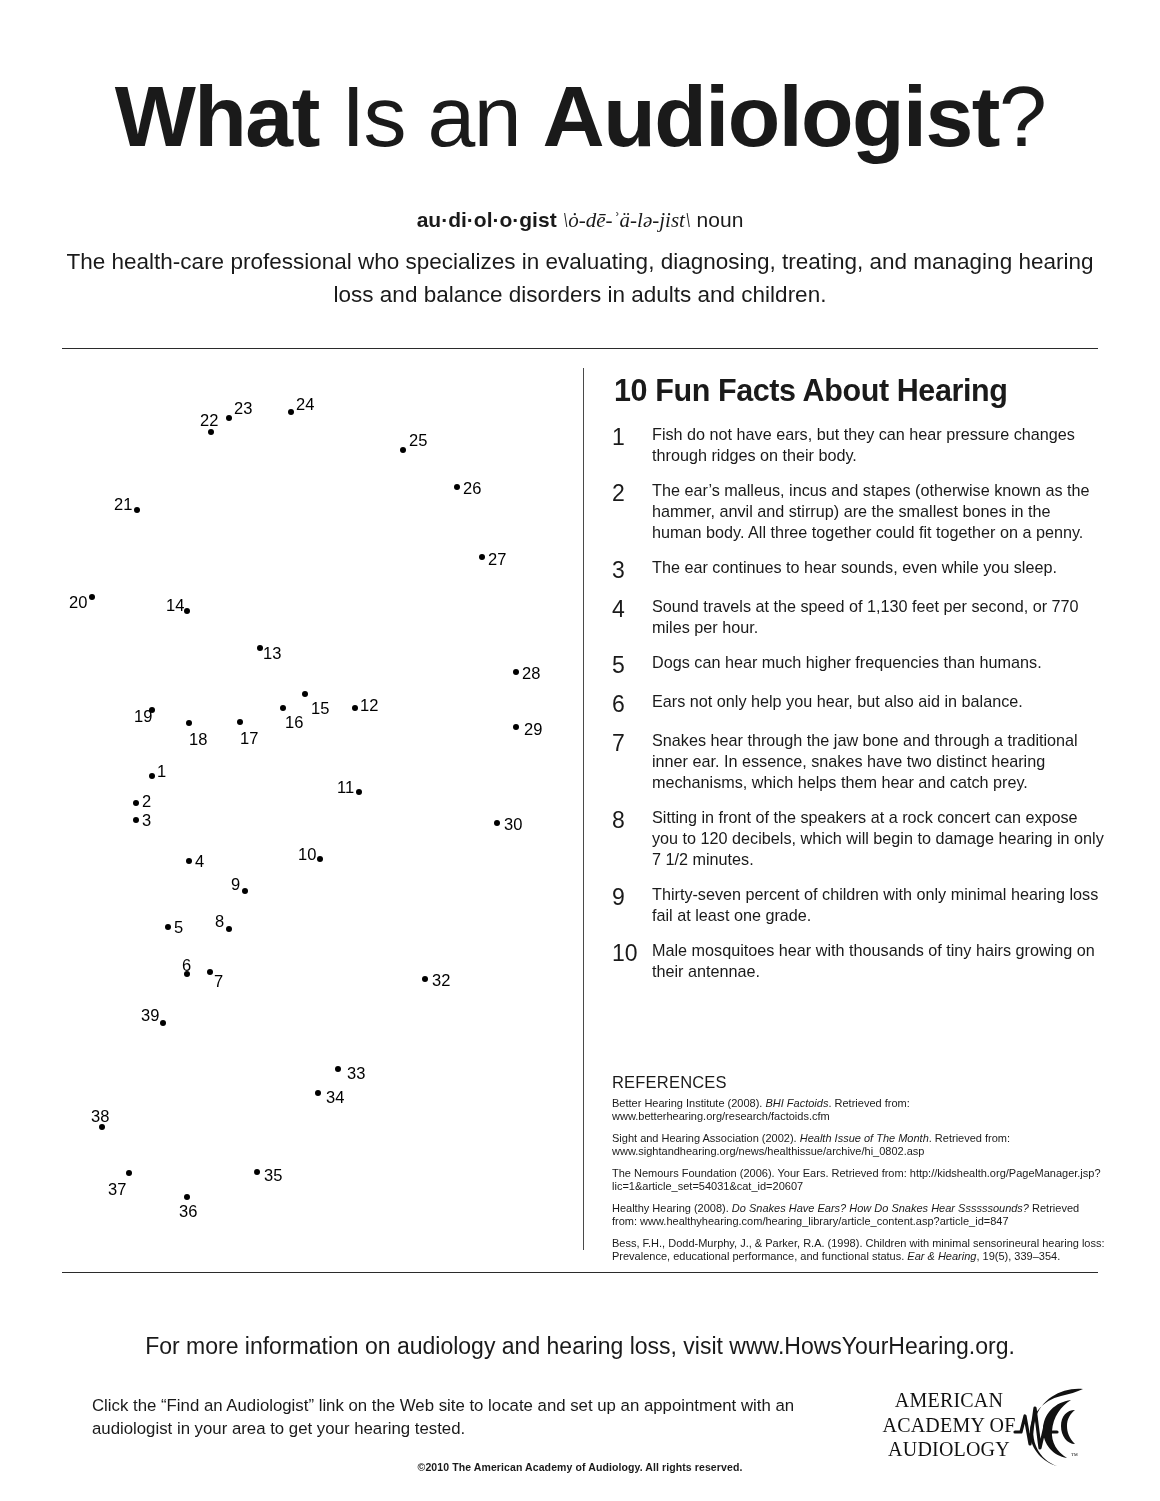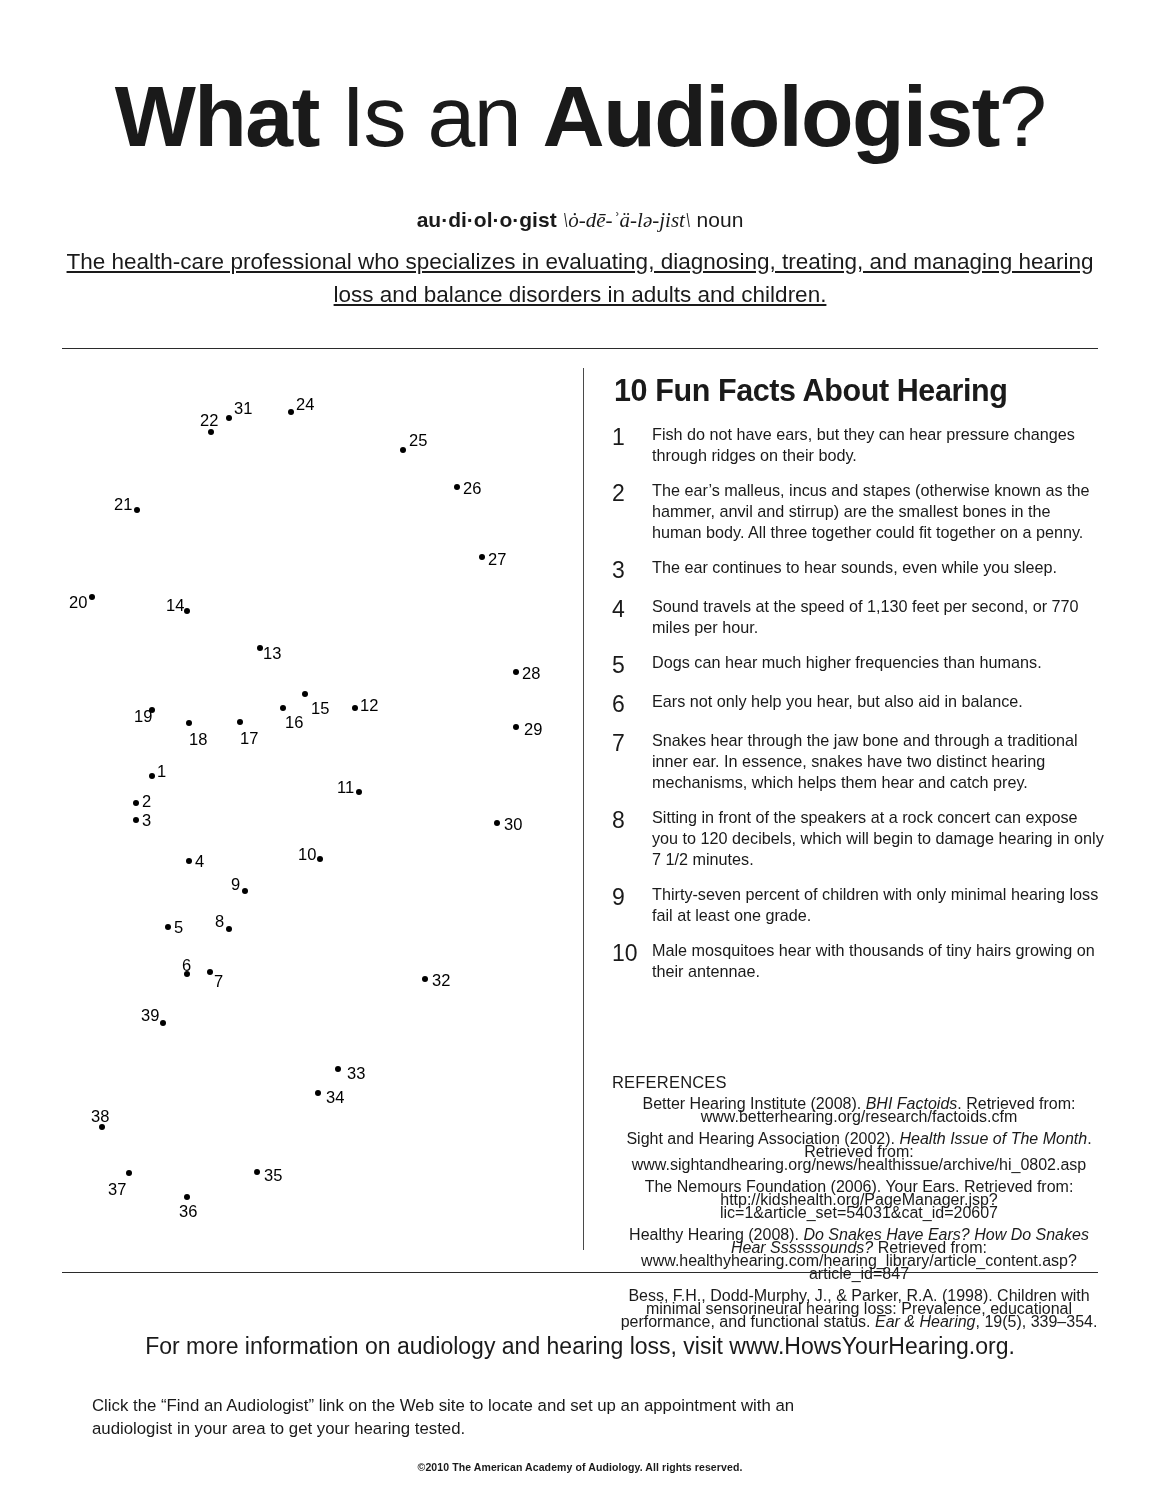--- a/index.html
+++ b/index.html
@@ -48,21 +48,20 @@
   .pronunciation .pos  { font-weight: 400; }
 
   .definition {
     position: absolute;
     left: 62px;
     width: 1036px;
     top: 245px;
     text-align: center;
     font-size: 22.5px;
     line-height: 33px;
-    text-decoration: underline;
   }
 
   .rule {
     position: absolute;
     background: #2b2b2b;
     height: 1px;
   }
   .rule-top    { left: 62px; width: 1036px; top: 348px; }
   .rule-bottom { left: 62px; width: 1036px; top: 1272px; }
 
@@ -144,24 +143,23 @@
     line-height: 18px;
     letter-spacing: 0.2px;
   }
   #refs-list {
     position: absolute;
     left: 612px;
     top: 1097px;
     width: 494px;
   }
   .ref-item {
-    font-size: 16px;
+    font-size: 11px;
     line-height: 13px;
     margin-bottom: 9px;
-    text-align: center;
   }
   .ref-item i { font-style: italic; }
 
   
   .footer-head {
     position: absolute;
     left: 62px;
     width: 1036px;
     top: 1288px;
     text-align: center;
@@ -293,21 +291,21 @@
       <div class="dot-label" style="left: 189px; top: 371px;">18</div>
       <div class="dot" style="left: 152px; top: 350px;"></div>
       <div class="dot-label" style="left: 134px; top: 348px;">19</div>
       <div class="dot" style="left: 92px; top: 237px;"></div>
       <div class="dot-label" style="left: 69px; top: 234px;">20</div>
       <div class="dot" style="left: 137px; top: 150px;"></div>
       <div class="dot-label" style="left: 114px; top: 136px; text-align: right;">21</div>
       <div class="dot" style="left: 211px; top: 72px;"></div>
       <div class="dot-label" style="left: 200px; top: 52px; text-align: center;">22</div>
       <div class="dot" style="left: 229px; top: 58px;"></div>
-      <div class="dot-label" style="left: 234px; top: 40px;">31</div>
+      <div class="dot-label" style="left: 234px; top: 40px;">23</div>
       <div class="dot" style="left: 291px; top: 52px;"></div>
       <div class="dot-label" style="left: 296px; top: 36px;">24</div>
       <div class="dot" style="left: 403px; top: 90px;"></div>
       <div class="dot-label" style="left: 409px; top: 72px;">25</div>
       <div class="dot" style="left: 457px; top: 127px;"></div>
       <div class="dot-label" style="left: 463px; top: 120px;">26</div>
       <div class="dot" style="left: 482px; top: 197px;"></div>
       <div class="dot-label" style="left: 488px; top: 191px;">27</div>
       <div class="dot" style="left: 516px; top: 312px;"></div>
       <div class="dot-label" style="left: 522px; top: 305px;">28</div>
@@ -384,16 +382,30 @@
       <div class="ref-item"><span>The Nemours Foundation (2006). Your Ears. Retrieved from: http://kidshealth.org/PageManager.jsp?lic=1&amp;article_set=54031&amp;cat_id=20607</span></div>
       <div class="ref-item"><span>Healthy Hearing (2008). </span><i>Do Snakes Have Ears? How Do Snakes Hear Ssssssounds?</i><span> Retrieved from: www.healthyhearing.com/hearing_library/article_content.asp?article_id=847</span></div>
       <div class="ref-item"><span>Bess, F.H., Dodd-Murphy, J., &amp; Parker, R.A. (1998). Children with minimal sensorineural hearing loss: Prevalence, educational performance, and functional status. </span><i>Ear &amp; Hearing</i><span>, 19(5), 339–354.</span></div>
     </div>
 
   <div class="rule rule-bottom"></div>
 
   <div class="footer-sub">For more information on audiology and hearing loss, visit www.HowsYourHearing.org.</div>
   <div class="footer-cta">Click the “Find an Audiologist” link on the Web site to locate and set up an appointment with an audiologist in your area to get your hearing tested.</div>
 
+  <div class="logo">
+    <div class="logo-text">
+      <div>AMERICAN</div>
+      <div>ACADEMY OF</div>
+      <div>AUDIOLOGY</div>
+    </div>
+    <svg class="logo-mark" viewBox="0 0 74 84">
+      <path d="M70 3 C50 1 28 12 22 34 C16 54 26 74 44 80 C30 76 18 64 17 48 C16 30 30 14 48 10 C56 8 64 6 70 3 Z" fill="#111"></path>
+      <path d="M58 14 C42 16 30 28 30 44 C30 58 40 70 54 72 C44 66 38 56 39 45 C40 31 48 20 58 14 Z" fill="#111"></path>
+      <path d="M62 24 C54 24 48 30 48 40 C48 50 54 58 62 58 C56 52 54 46 54 40 C54 33 57 28 62 24 Z" fill="#111"></path>
+      <path d="M2 46 L8 46 L12 30 L17 58 L22 22 L27 62 L32 40 L38 46 L44 46" fill="none" stroke="#111" stroke-width="3.2" stroke-linecap="round" stroke-linejoin="round"></path>
+    </svg>
+    <div class="logo-tm">™</div>
+  </div>
 
   <div class="copyright">©2010 The American Academy of Audiology. All rights reserved.</div>
 
 </div>
 
 </body></html>

